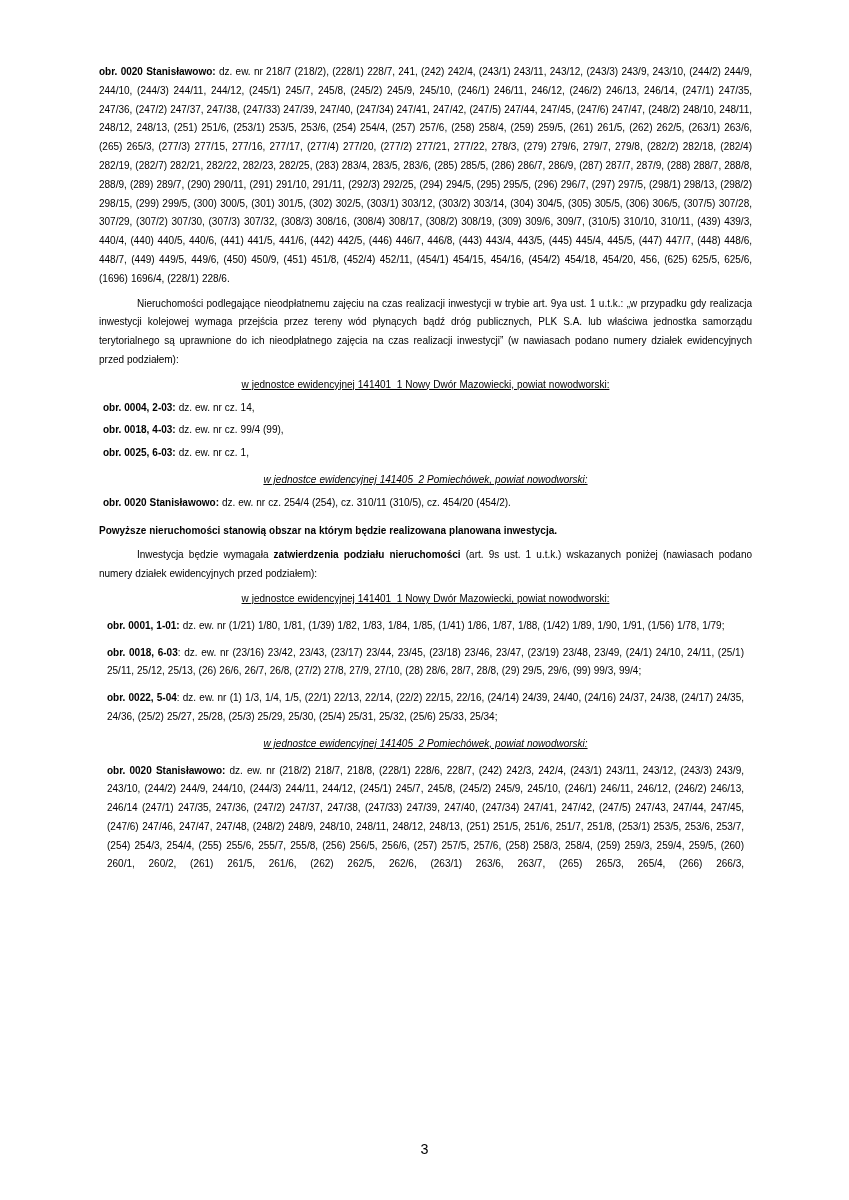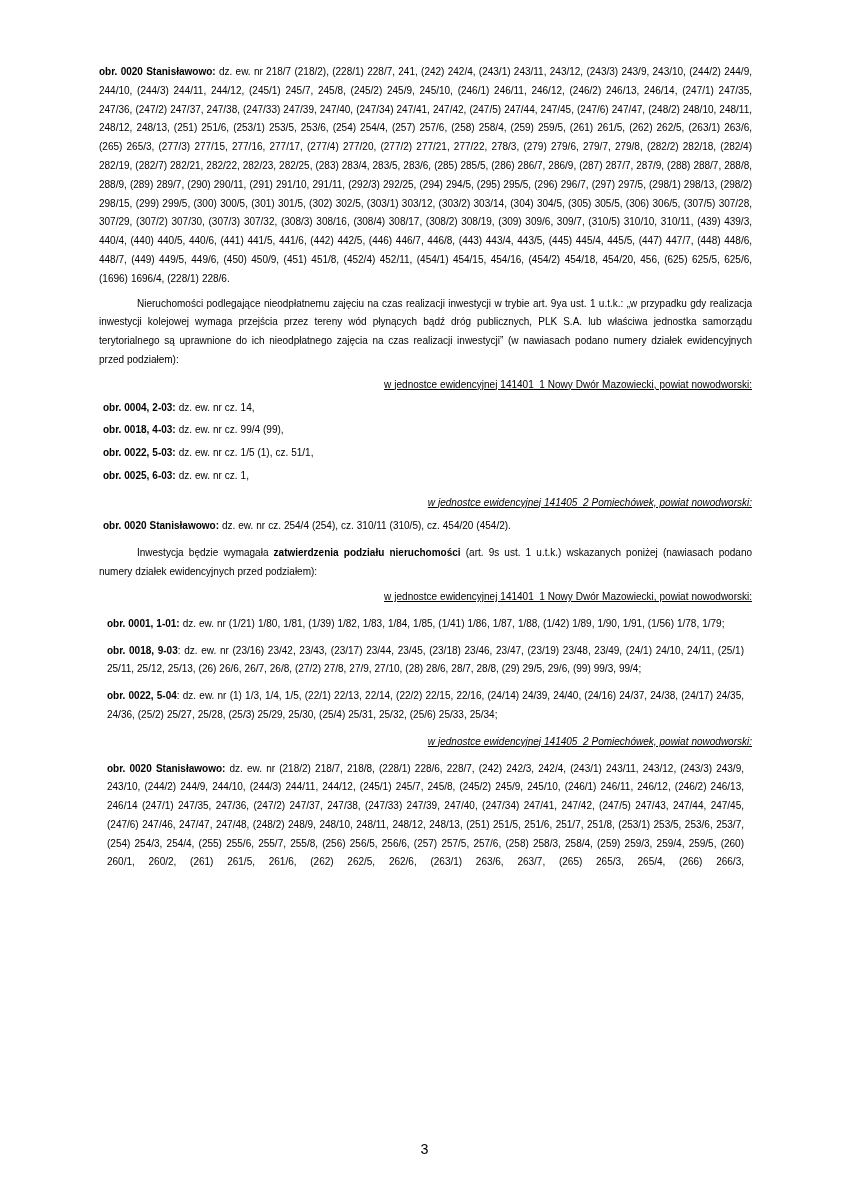--- a/index.html
+++ b/index.html
@@ -21,21 +21,21 @@
     left: 99px;
     top: 63px;
     width: 653px;
     font-size: 10px;
     line-height: 18.8px;
   }
   .content div { word-spacing: 0.02em; }
   .t-p  { text-align: justify; margin: 0 0 6px 0; }
   .t-pc { text-align: justify; margin: 8px; }
   .t-li { text-align: left;    margin: 4px; }
-  .t-h  { text-align: right;    margin: 0; text-decoration: underline; }
+  .t-h  { text-align: center;    margin: 0; text-decoration: underline; }
   .t-li + .t-h, .t-pc + .t-h { margin-top: 8px; font-style: italic; }
   .t-li + .t-p { margin-top: 9px; }
   .indent { text-indent: 38px; }
   .bold { font-weight: bold; }
   .t-pc:last-child { text-align-last: justify; }
   .page-number {
     position: absolute;
     left: 0;
     top: 1140px;
     width: 100%;
@@ -47,26 +47,26 @@
 </head>
 <body>
 
 <div class="page">
   <div class="content">
       <div class="t-p"><span class="bold">obr. 0020 Stanisławowo: </span><span>dz. ew. nr 218/7 (218/2), (228/1) 228/7, 241, (242) 242/4, (243/1) 243/11, 243/12, (243/3) 243/9, 243/10, (244/2) 244/9, 244/10, (244/3) 244/11, 244/12, (245/1) 245/7, 245/8, (245/2) 245/9, 245/10, (246/1) 246/11, 246/12, (246/2) 246/13, 246/14, (247/1) 247/35, 247/36, (247/2) 247/37, 247/38, (247/33) 247/39, 247/40, (247/34) 247/41, 247/42, (247/5) 247/44, 247/45, (247/6) 247/47, (248/2) 248/10, 248/11, 248/12, 248/13, (251) 251/6, (253/1) 253/5, 253/6, (254) 254/4, (257) 257/6, (258) 258/4, (259) 259/5, (261) 261/5, (262) 262/5, (263/1) 263/6, (265) 265/3, (277/3) 277/15, 277/16, 277/17, (277/4) 277/20, (277/2) 277/21, 277/22, 278/3, (279) 279/6, 279/7, 279/8, (282/2) 282/18, (282/4) 282/19, (282/7) 282/21, 282/22, 282/23, 282/25, (283) 283/4, 283/5, 283/6, (285) 285/5, (286) 286/7, 286/9, (287) 287/7, 287/9, (288) 288/7, 288/8, 288/9, (289) 289/7, (290) 290/11, (291) 291/10, 291/11, (292/3) 292/25, (294) 294/5, (295) 295/5, (296) 296/7, (297) 297/5, (298/1) 298/13, (298/2) 298/15, (299) 299/5, (300) 300/5, (301) 301/5, (302) 302/5, (303/1) 303/12, (303/2) 303/14, (304) 304/5, (305) 305/5, (306) 306/5, (307/5) 307/28, 307/29, (307/2) 307/30, (307/3) 307/32, (308/3) 308/16, (308/4) 308/17, (308/2) 308/19, (309) 309/6, 309/7, (310/5) 310/10, 310/11, (439) 439/3, 440/4, (440) 440/5, 440/6, (441) 441/5, 441/6, (442) 442/5, (446) 446/7, 446/8, (443) 443/4, 443/5, (445) 445/4, 445/5, (447) 447/7, (448) 448/6, 448/7, (449) 449/5, 449/6, (450) 450/9, (451) 451/8, (452/4) 452/11, (454/1) 454/15, 454/16, (454/2) 454/18, 454/20, 456, (625) 625/5, 625/6, (1696) 1696/4, (228/1) 228/6.</span></div>
       <div class="t-p indent"><span>Nieruchomości podlegające nieodpłatnemu zajęciu na czas realizacji inwestycji w trybie art. 9ya ust. 1 u.t.k.: „w przypadku gdy realizacja inwestycji kolejowej wymaga przejścia przez tereny wód płynących bądź dróg publicznych, PLK S.A. lub właściwa jednostka samorządu terytorialnego są uprawnione do ich nieodpłatnego zajęcia na czas realizacji inwestycji” (w nawiasach podano numery działek ewidencyjnych przed podziałem):</span></div>
       <div class="t-h"><span>w jednostce ewidencyjnej 141401_1 Nowy Dwór Mazowiecki, powiat nowodworski:</span></div>
       <div class="t-li"><span class="bold">obr. 0004, 2-03: </span><span>dz. ew. nr cz. 14,</span></div>
       <div class="t-li"><span class="bold">obr. 0018, 4-03: </span><span>dz. ew. nr cz. 99/4 (99),</span></div>
-      <div class="t-li"><span class="bold">obr. 0022, 5-03: </span><span>dz. ew. nr cz. 1/5 (1), cz. 51/1,</span></div>
       <div class="t-li"><span class="bold">obr. 0025, 6-03: </span><span>dz. ew. nr cz. 1,</span></div>
       <div class="t-h"><span>w jednostce ewidencyjnej 141405_2 Pomiechówek, powiat nowodworski:</span></div>
       <div class="t-li"><span class="bold">obr. 0020 Stanisławowo: </span><span>dz. ew. nr cz. 254/4 (254), cz. 310/11 (310/5), cz. 454/20 (454/2).</span></div>
+      <div class="t-p"><span class="bold">Powyższe nieruchomości stanowią obszar na którym będzie realizowana planowana inwestycja.</span></div>
       <div class="t-p indent"><span>Inwestycja będzie wymagała </span><span class="bold">zatwierdzenia podziału nieruchomości</span><span> (art. 9s ust. 1 u.t.k.) wskazanych poniżej (nawiasach podano numery działek ewidencyjnych przed podziałem):</span></div>
       <div class="t-h"><span>w jednostce ewidencyjnej 141401_1 Nowy Dwór Mazowiecki, powiat nowodworski:</span></div>
       <div class="t-pc"><span class="bold">obr. 0001, 1-01: </span><span>dz. ew. nr (1/21) 1/80, 1/81, (1/39) 1/82, 1/83, 1/84, 1/85, (1/41) 1/86, 1/87, 1/88, (1/42) 1/89, 1/90, 1/91, (1/56) 1/78, 1/79;</span></div>
-      <div class="t-pc"><span class="bold">obr. 0018, 9-03</span><span>: dz. ew. nr (23/16) 23/42, 23/43, (23/17) 23/44, 23/45, (23/18) 23/46, 23/47, (23/19) 23/48, 23/49, (24/1) 24/10, 24/11, (25/1) 25/11, 25/12, 25/13, (26) 26/6, 26/7, 26/8, (27/2) 27/8, 27/9, 27/10, (28) 28/6, 28/7, 28/8, (29) 29/5, 29/6, (99) 99/3, 99/4;</span></div>
+      <div class="t-pc"><span class="bold">obr. 0018, 6-03</span><span>: dz. ew. nr (23/16) 23/42, 23/43, (23/17) 23/44, 23/45, (23/18) 23/46, 23/47, (23/19) 23/48, 23/49, (24/1) 24/10, 24/11, (25/1) 25/11, 25/12, 25/13, (26) 26/6, 26/7, 26/8, (27/2) 27/8, 27/9, 27/10, (28) 28/6, 28/7, 28/8, (29) 29/5, 29/6, (99) 99/3, 99/4;</span></div>
       <div class="t-pc"><span class="bold">obr. 0022, 5-04</span><span>: dz. ew. nr (1) 1/3, 1/4, 1/5, (22/1) 22/13, 22/14, (22/2) 22/15, 22/16, (24/14) 24/39, 24/40, (24/16) 24/37, 24/38, (24/17) 24/35, 24/36, (25/2) 25/27, 25/28, (25/3) 25/29, 25/30, (25/4) 25/31, 25/32, (25/6) 25/33, 25/34;</span></div>
       <div class="t-h"><span>w jednostce ewidencyjnej 141405_2 Pomiechówek, powiat nowodworski:</span></div>
       <div class="t-pc"><span class="bold">obr. 0020 Stanisławowo: </span><span>dz. ew. nr (218/2) 218/7, 218/8, (228/1) 228/6, 228/7, (242) 242/3, 242/4, (243/1) 243/11, 243/12, (243/3) 243/9, 243/10, (244/2) 244/9, 244/10, (244/3) 244/11, 244/12, (245/1) 245/7, 245/8, (245/2) 245/9, 245/10, (246/1) 246/11, 246/12, (246/2) 246/13, 246/14 (247/1) 247/35, 247/36, (247/2) 247/37, 247/38, (247/33) 247/39, 247/40, (247/34) 247/41, 247/42, (247/5) 247/43, 247/44, 247/45, (247/6) 247/46, 247/47, 247/48, (248/2) 248/9, 248/10, 248/11, 248/12, 248/13, (251) 251/5, 251/6, 251/7, 251/8, (253/1) 253/5, 253/6, 253/7, (254) 254/3, 254/4, (255) 255/6, 255/7, 255/8, (256) 256/5, 256/6, (257) 257/5, 257/6, (258) 258/3, 258/4, (259) 259/3, 259/4, 259/5, (260) 260/1, 260/2, (261) 261/5, 261/6, (262) 262/5, 262/6, (263/1) 263/6, 263/7, (265) 265/3, 265/4, (266) 266/3,</span></div>
     </div>
   <div class="page-number">3</div>
 </div>
 
 </body></html>

